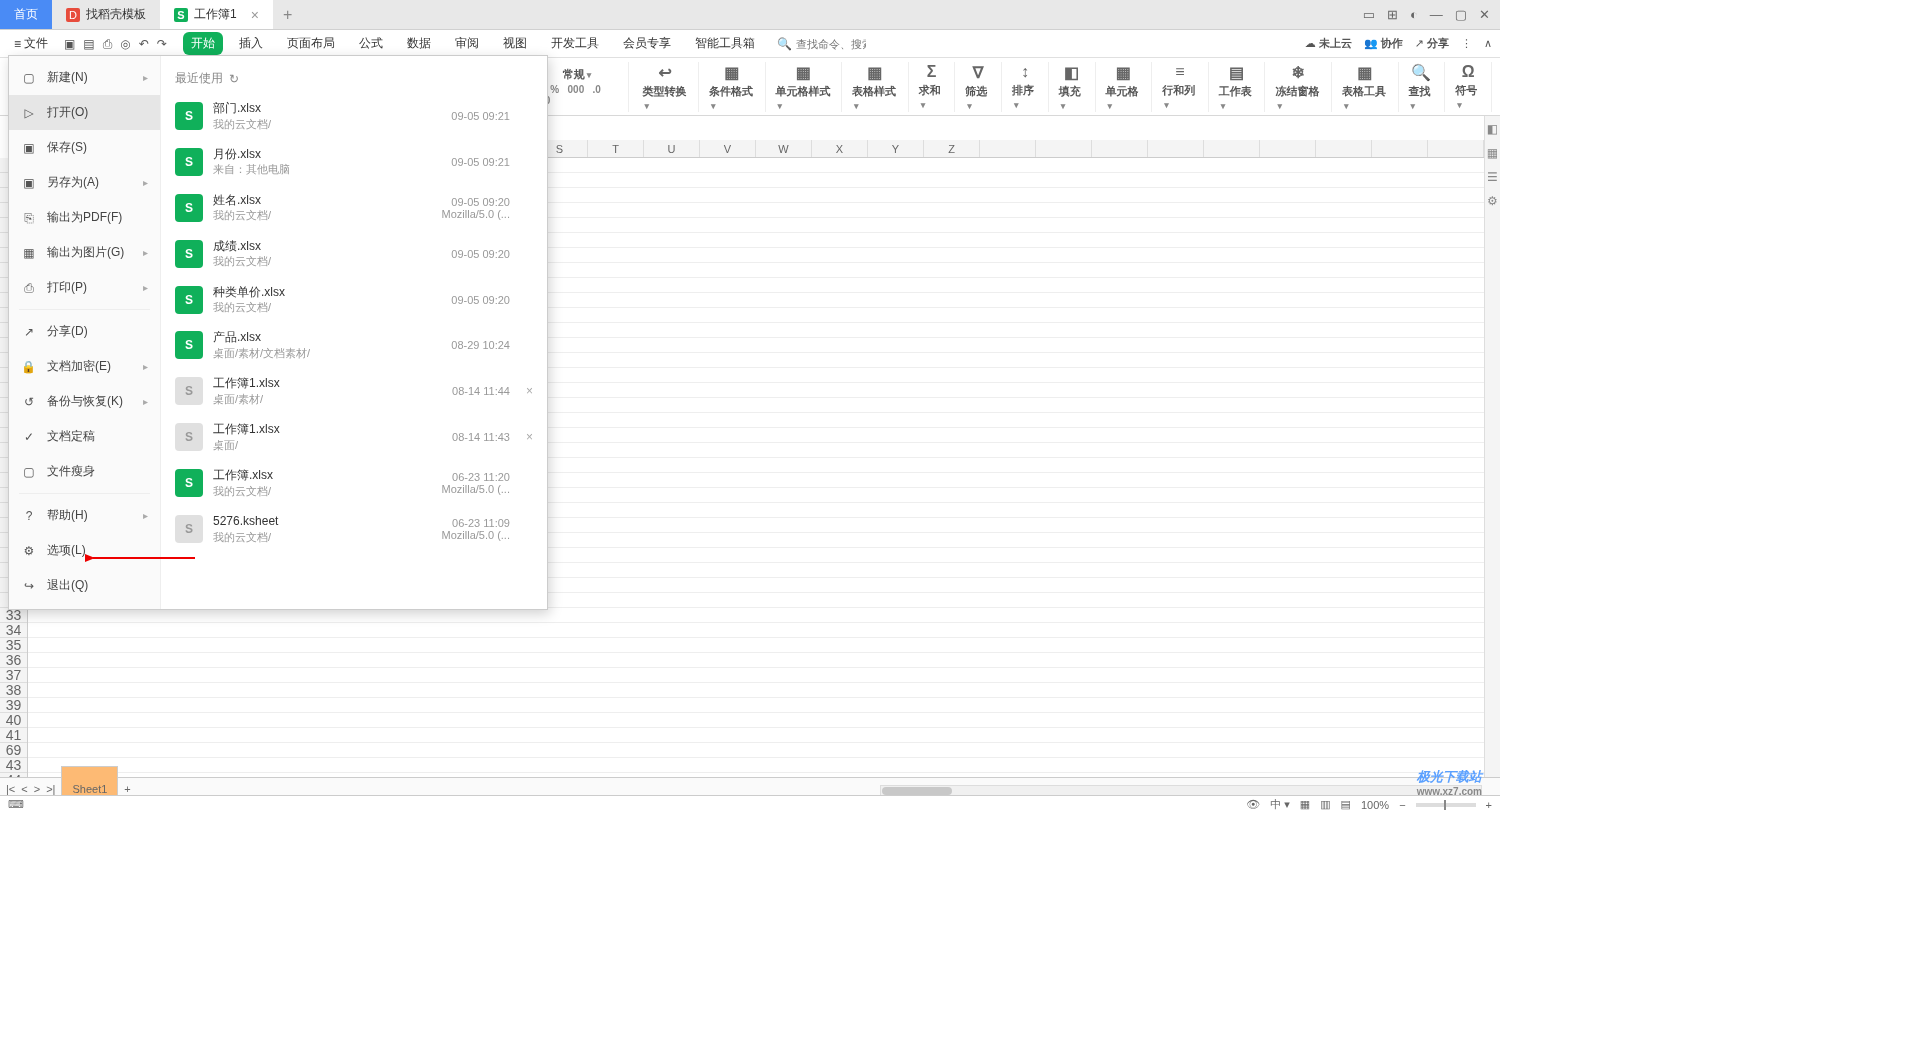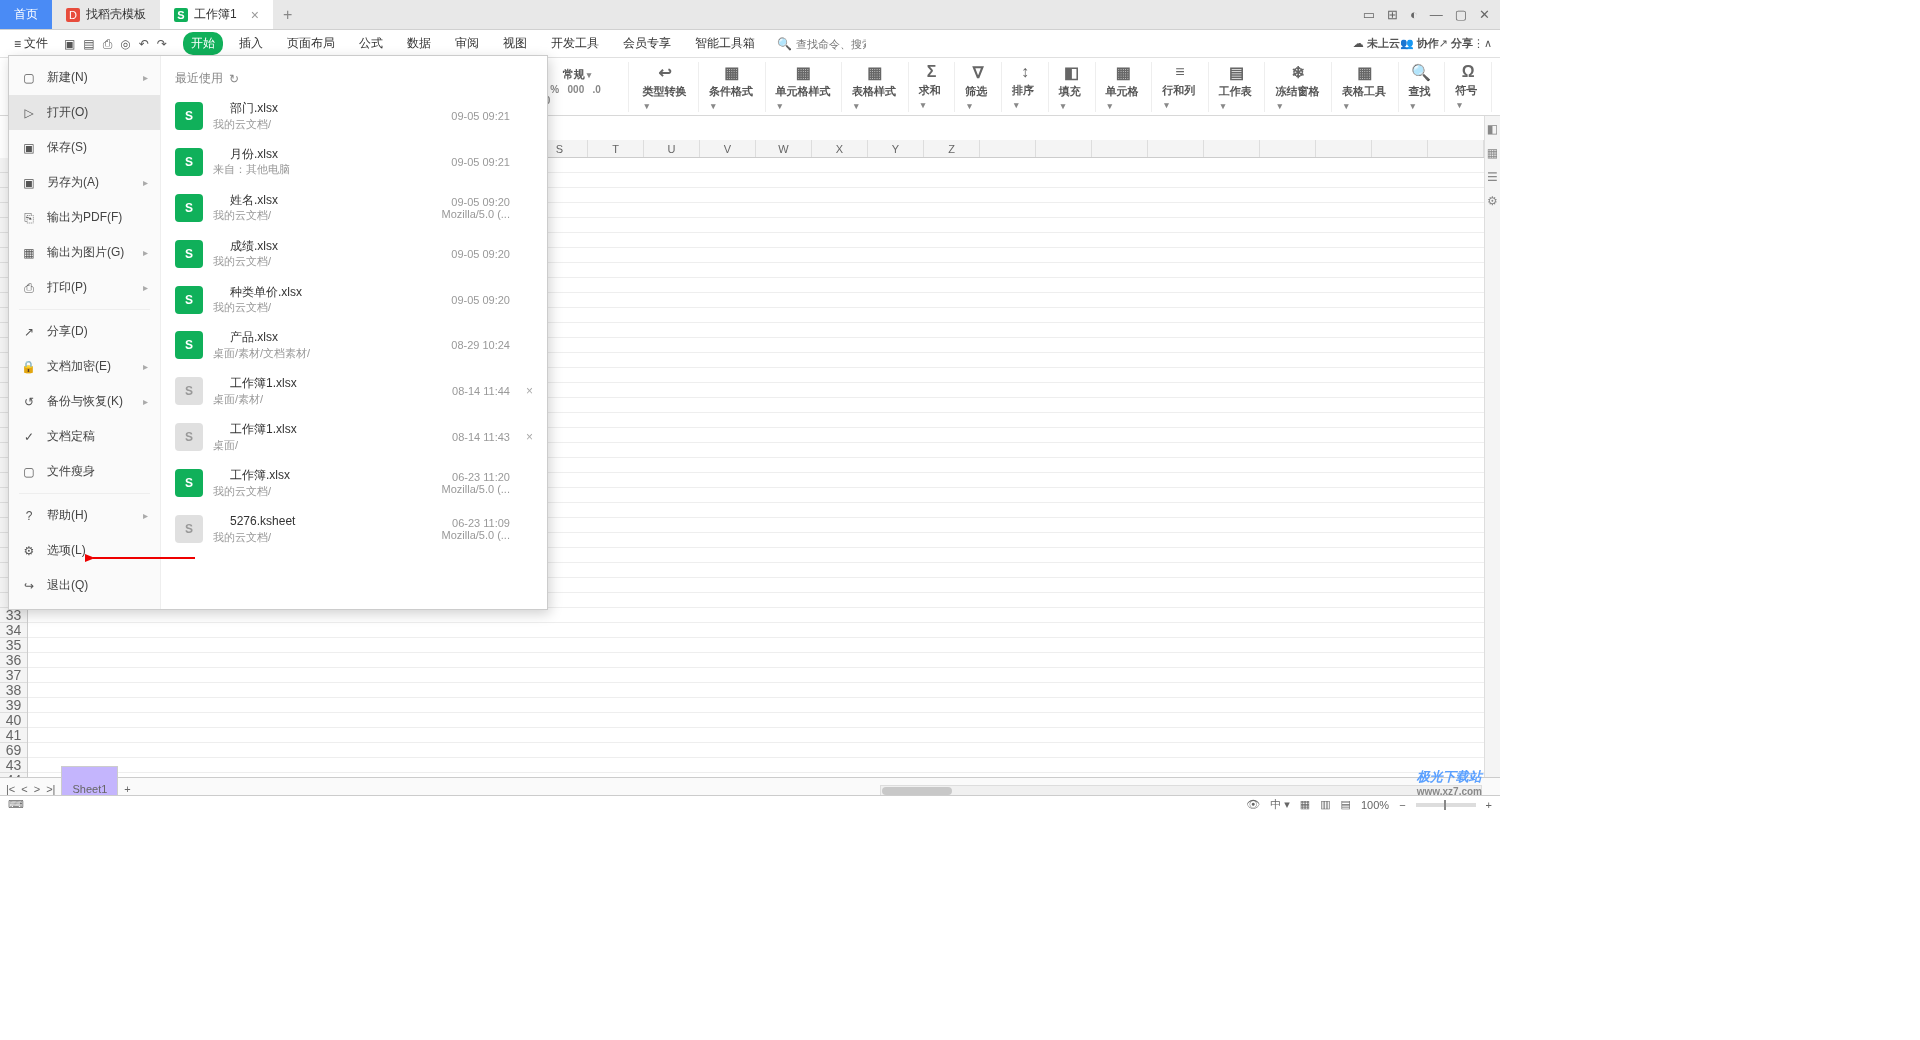--- a/index.html
+++ b/index.html
@@ -19,24 +19,24 @@
 .winbtns { margin-left:auto; display:flex; align-items:center; gap:12px; padding:0 10px; color:#666; }
 .winbtns span { cursor:pointer; font-size:13px; }
 
 
 .menubar { height:28px; display:flex; align-items:center; padding:0 8px; gap:4px; border-bottom:1px solid #e0e0e0; background:#fff; }
 .filebtn { display:flex; align-items:center; gap:3px; padding:2px 6px; cursor:pointer; }
 .qat { display:flex; gap:8px; color:#555; padding:0 6px; }
 .qat span{cursor:pointer;}
 .ribbtabs { display:flex; gap:8px; margin-left:6px; }
 .ribtab { padding:3px 8px; cursor:pointer; border-radius:10px; }
-.ribtab.start { background:#10b05a; color:#fff; }
+.ribtab.start { background:#10b05a; color:#fff;border-radius:6px; }
 .searchbox { margin-left:10px; display:flex; align-items:center; gap:4px; color:#bbb; }
 .searchbox input { border:none; outline:none; width:70px; font-size:11px; color:#999; }
-.menuright { margin-left:auto; display:flex; color:#555; align-items:center; }
+.menuright { margin-left:auto; display:flex; gap:12px; color:#555; align-items:center; }
 .menuright span{cursor:pointer; font-size:11px;}
 
 
 .ribbon { height:58px; display:flex; align-items:center; padding:0 8px; border-bottom:1px solid #d8d8d8; background:#fff; gap:4px; overflow:hidden;font-weight:bold;}
 .ribgrp { display:flex; flex-direction:column; align-items:center; padding:0 10px; border-right:1px solid #eee; height:50px; justify-content:center; gap:2px; font-size:11px; color:#555; }
 .ribgrp .row { display:flex; gap:8px; align-items:center; }
 .ribgrp .lbl { font-size:11px; }
 .ribicon { font-size:16px; color:#666; }
 .dd::after{content:"▾"; font-size:9px; margin-left:2px; color:#888;}
 
@@ -48,41 +48,41 @@
 .fpitem .arr { margin-left:auto; color:#aaa; font-size:10px; }
 .fpitem .ico{ width:16px; text-align:center; color:#555;}
 .fpsep{ height:1px; background:#eee; margin:4px 10px;}
 .fpright { flex:1; padding:8px 0; overflow:auto; }
 .fprhead { display:flex; align-items:center; gap:6px; padding:6px 14px; color:#888;text-align:center; }
 .recent { display:flex; align-items:center; padding:8px 14px; gap:10px; cursor:pointer; }
 .recent .fic { width:28px; height:28px; border-radius:4px; display:flex; align-items:center; justify-content:center; font-weight:bold; font-size:12px; }
 .fic.green{ background:#10b05a; color:#fff;}
 .fic.grey{ background:#e0e0e0; color:#999;}
 .recent .txt{ flex:1; line-height:1.3;}
-.recent .nm{ color:#333;margin-left:17px;}
+.recent .nm{ color:#333;}
 .recent .pth{ color:#999; font-size:11px;}
 .recent .meta{ color:#999; font-size:11px; text-align:right; width:80px;}
 .recent .x{ color:#aaa; margin-left:6px; visibility:hidden;}
 .recent.hasX .x{visibility:visible;}
 
 
 .arrow { position:absolute; left:85px; top:548px; z-index:60; pointer-events:none; }
 
 
 .grid { position:absolute; left:0; top:140px; right:16px; bottom:32px; overflow:hidden; }
 .colhead { display:flex; height:18px; background:#f4f4f4; border-bottom:1px solid #ccc; margin-left:28px;}
 .colhead div{ width:56px; border-right:1px solid #ddd; text-align:center; font-size:11px; color:#666; line-height:18px;}
 .rows { position:absolute; left:0; top:18px; bottom:0; right:0; }
 .rowhd { position:absolute; left:0; top:0; width:28px; bottom:0; background:#f4f4f4; border-right:1px solid #ccc;}
 .rowhd div{ height:15px; line-height:15px; text-align:center; font-size:14px; color:#666; border-bottom:1px solid #ddd;}
 .cells{ position:absolute; left:28px; right:0; top:0; bottom:0; background:repeating-linear-gradient(to bottom, #fff 0, #fff 14px, #eee 14px, #eee 15px), repeating-linear-gradient(to right, transparent 0, transparent 55px, #eee 55px, #eee 56px);}
 
 
 .sheetbar{ position:absolute; left:0; right:0; bottom:14px; height:22px; border-top:1px solid #ccc; display:flex; align-items:center; padding:0 6px; gap:6px; background:#fafafa; font-size:11px; color:#666;}
-.sheetbar .stab{ padding:16px 10px; background:#c4b5fd; border:1px solid #ccc; border-bottom:none; cursor:pointer;}
+.sheetbar .stab{ padding:16px 10px; background:#fdba74; border:1px solid #ccc; border-bottom:none; cursor:pointer;}
 .sheetbar .nbtn{cursor:pointer;}
 .hscroll{ position:absolute; left:880px; right:18px; bottom:16px; height:12px; background:#f0f0f0; border:1px solid #ddd;}
 .hscroll .thumb{position:absolute;left:1px;top:1px;height:8px;width:70px;background:#c8c8c8;border-radius:4px;}
 
 
 .status{ position:absolute; left:0; right:0; bottom:0; height:18px; border-top:1px solid #ccc; display:flex; align-items:center; padding:0 8px; gap:10px; font-size:11px; color:#666; background:#fff;}
 .status .r{margin-left:auto; display:flex; gap:10px; align-items:center;}
 .watermark{position:absolute; right:18px; bottom:16px; font-size:13px; color:#5aa0ff; font-style:italic; z-index:70; font-weight:bold;}
 .watermark small{color:#888; font-size:10px; display:block; font-style:normal;}
 

